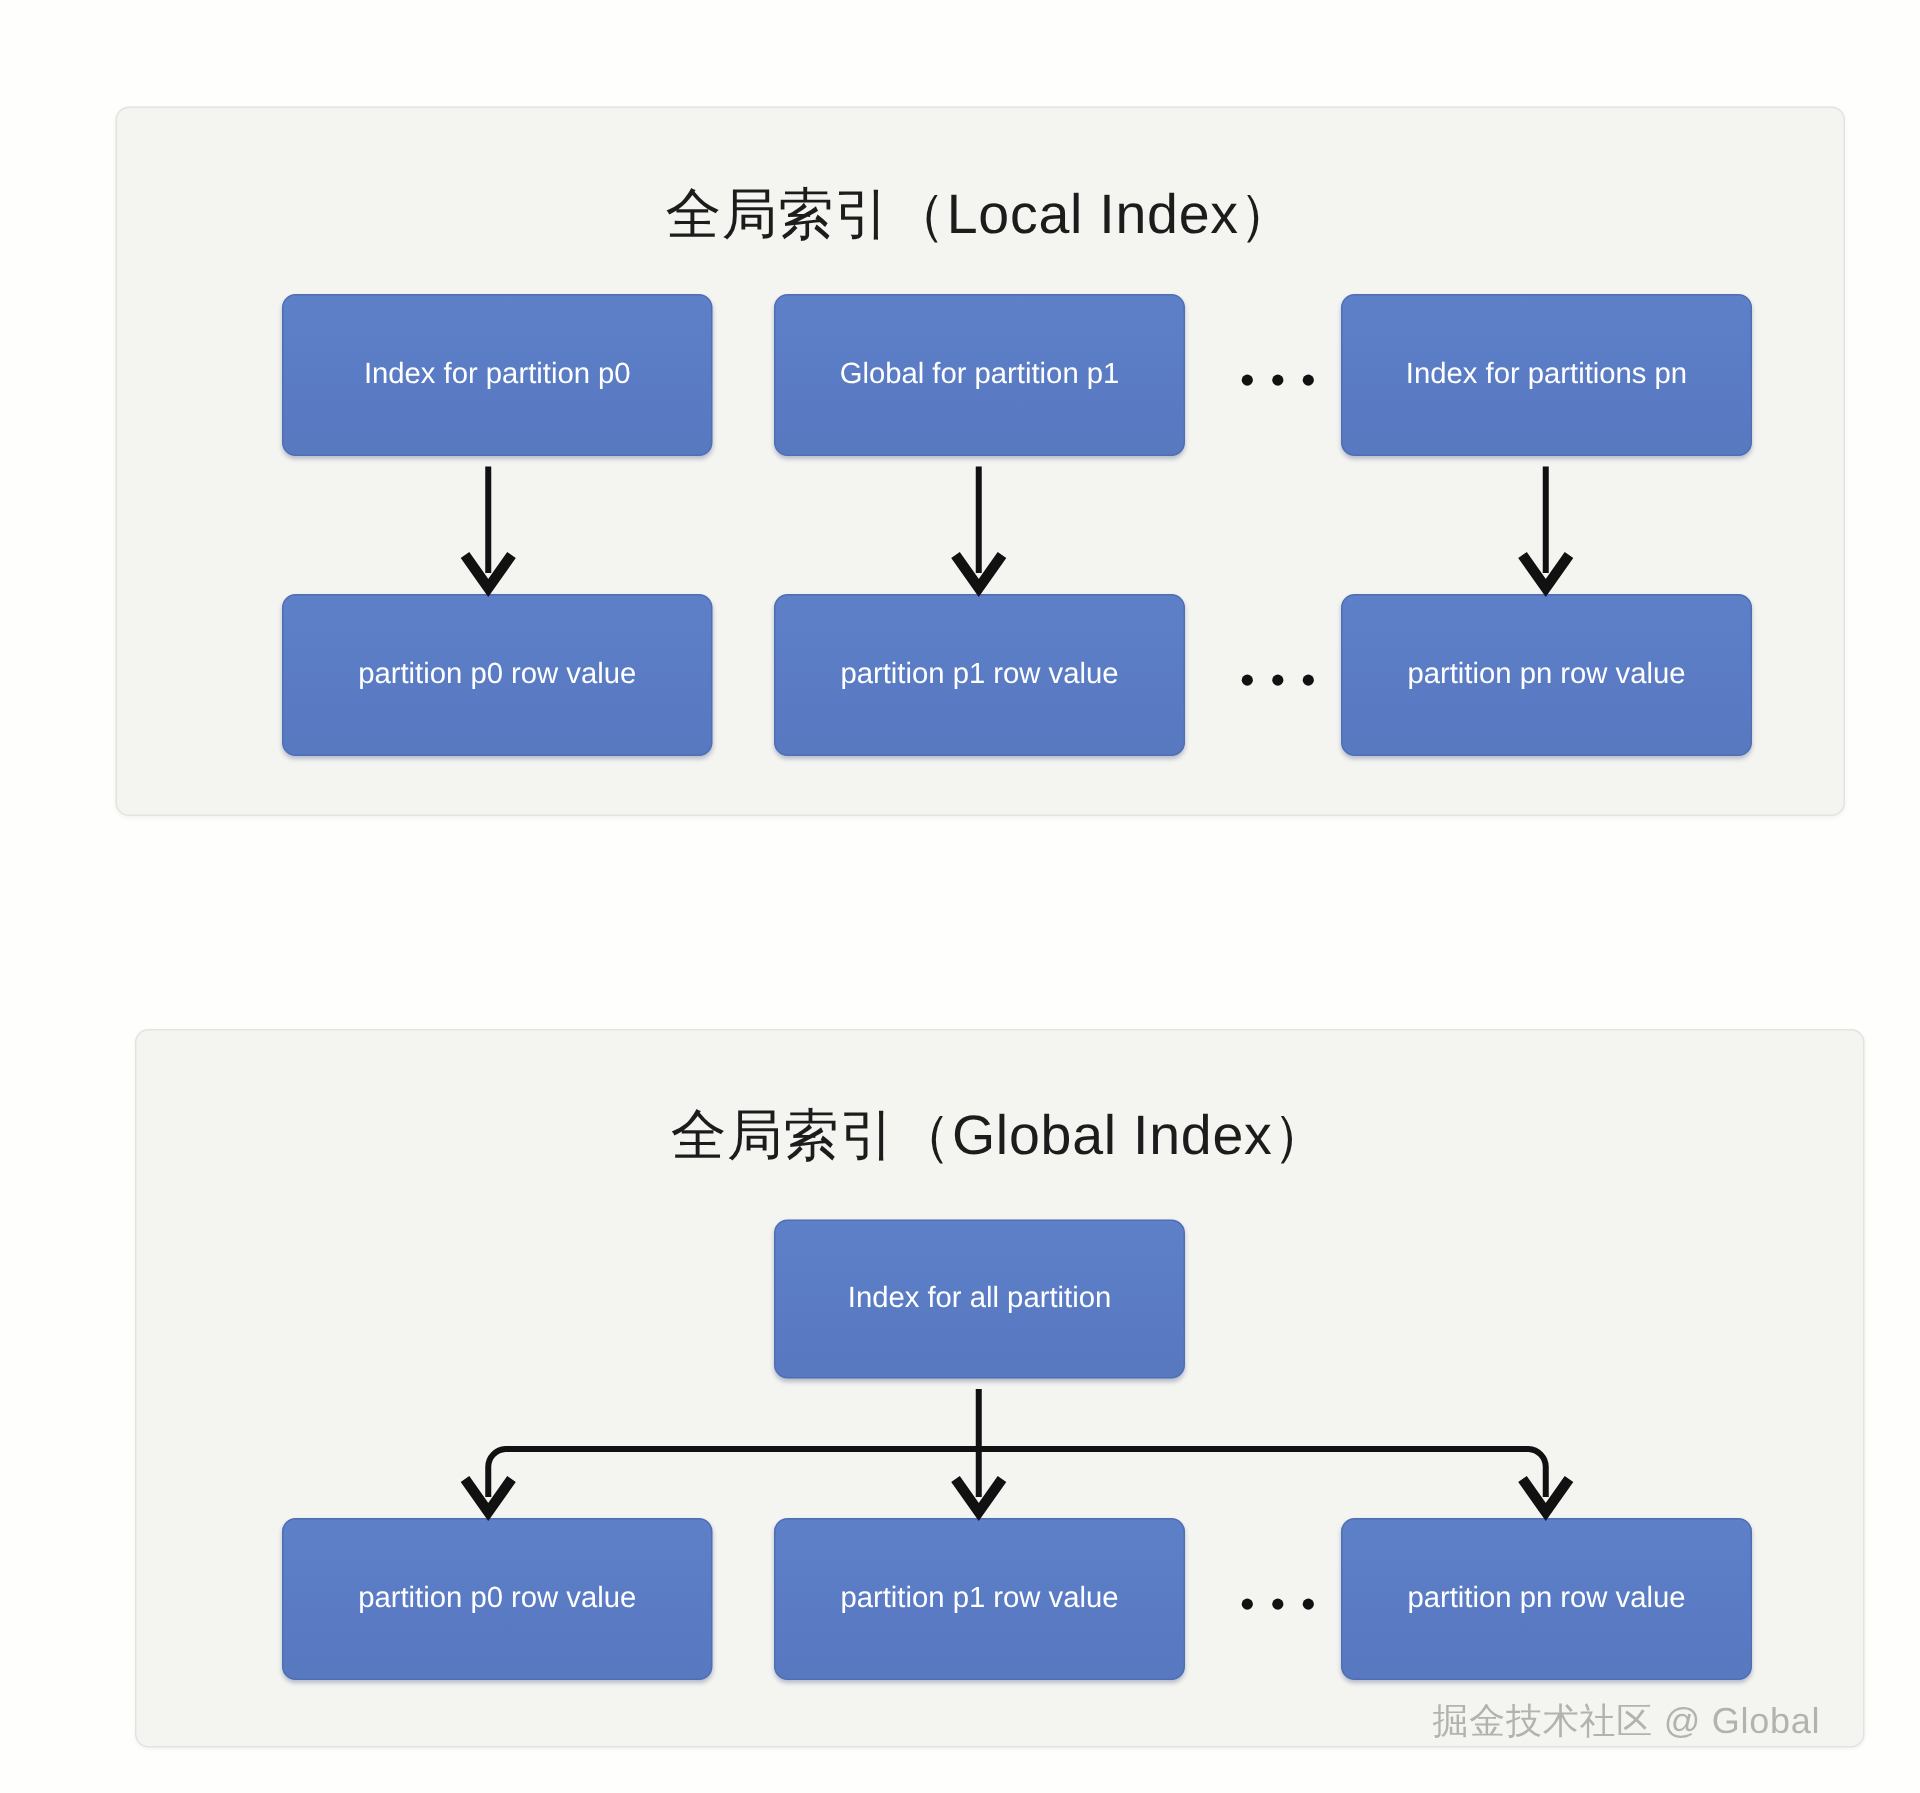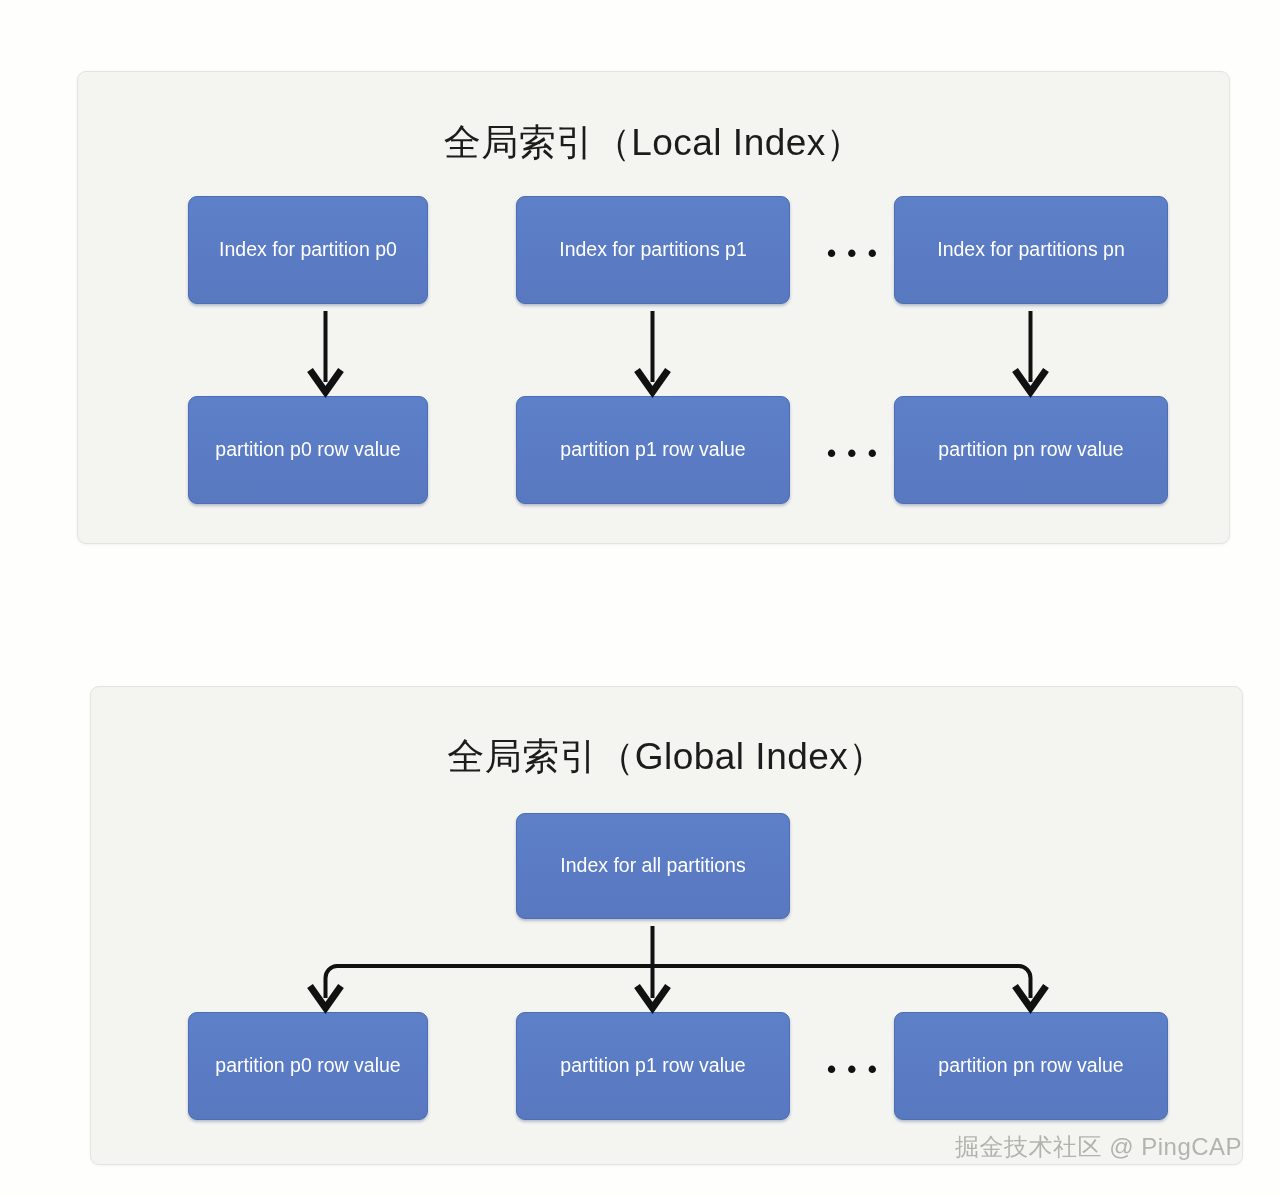--- a/index.html
+++ b/index.html
@@ -74,21 +74,21 @@
     justify-content: center;
     text-align: center;
     box-sizing: border-box;
     line-height: 1.2;
   }
 
   
   .lp-row1 { top: 196px; height: 108px; }
   .lp-row2 { top: 396px; height: 108px; }
 
-  .col-a { left: 188px;  width: 240px; }
+  .col-a { left: 188px;  width: 287px; }
   .col-b { left: 516px;  width: 274px; }
   .col-c { left: 894px;  width: 274px; }
 
   
   #node-global-index {
     left: 516px;
     top: 813px;
     width: 274px;
     height: 106px;
   }
@@ -134,21 +134,21 @@
 <body>
 
 <div class="canvas">
 
   <div class="panel" id="panel-local">
 
     <div class="panel-title" id="title-local">全局索引（Local Index）</div>
   </div>
 
   <div class="node lp-row1 col-a">Index for partition p0</div>
-  <div class="node lp-row1 col-b">Index for partitions p1</div>
+  <div class="node lp-row1 col-b">Global for partition p1</div>
   <div class="node lp-row1 col-c">Index for partitions pn</div>
 
   <div class="ellipsis" id="ellipsis-local-top">• • •</div>
 
   <div class="node lp-row2 col-a">partition p0 row value</div>
   <div class="node lp-row2 col-b">partition p1 row value</div>
   <div class="node lp-row2 col-c">partition pn row value</div>
 
   <div class="ellipsis" id="ellipsis-local-bot">• • •</div>
 
@@ -168,21 +168,21 @@
       <line x1="1030.5" y1="311" x2="1030.5" y2="382" stroke="#111111" stroke-width="4"></line>
       <path d="M 1015 370 L 1030.5 392 L 1046 370" fill="none" stroke="#111111" stroke-width="7" stroke-linecap="butt" stroke-linejoin="miter"></path>
     </g>
   </svg>
 
   <div class="panel" id="panel-global">
 
     <div class="panel-title" id="title-global">全局索引（Global Index）</div>
   </div>
 
-  <div class="node" id="node-global-index">Index for all partitions</div>
+  <div class="node" id="node-global-index">Index for all partition</div>
 
   <div class="node gp-row2 col-a">partition p0 row value</div>
   <div class="node gp-row2 col-b">partition p1 row value</div>
   <div class="node gp-row2 col-c">partition pn row value</div>
 
   <div class="ellipsis" id="ellipsis-global-bot">• • •</div>
 
   <svg class="arrow-layer" viewBox="0 0 1280 1195" width="1280" height="1195">
 
     <g>
@@ -194,15 +194,15 @@
       <path d="M 652.5 966 L 337 966 A 12 12 0 0 0 325.5 978 L 325.5 998" fill="none" stroke="#111111" stroke-width="4" stroke-linecap="butt"></path>
       <path d="M 310 986 L 325.5 1008 L 341 986" fill="none" stroke="#111111" stroke-width="7" stroke-linecap="butt" stroke-linejoin="miter"></path>
     </g>
 
     <g>
       <path d="M 652.5 966 L 1019 966 A 12 12 0 0 1 1030.5 978 L 1030.5 998" fill="none" stroke="#111111" stroke-width="4" stroke-linecap="butt"></path>
       <path d="M 1015 986 L 1030.5 1008 L 1046 986" fill="none" stroke="#111111" stroke-width="7" stroke-linecap="butt" stroke-linejoin="miter"></path>
     </g>
   </svg>
 
-  <div id="watermark">掘金技术社区 @ PingCAP</div>
+  <div id="watermark">掘金技术社区 @ Global</div>
 
 </div>
 
 </body></html>

